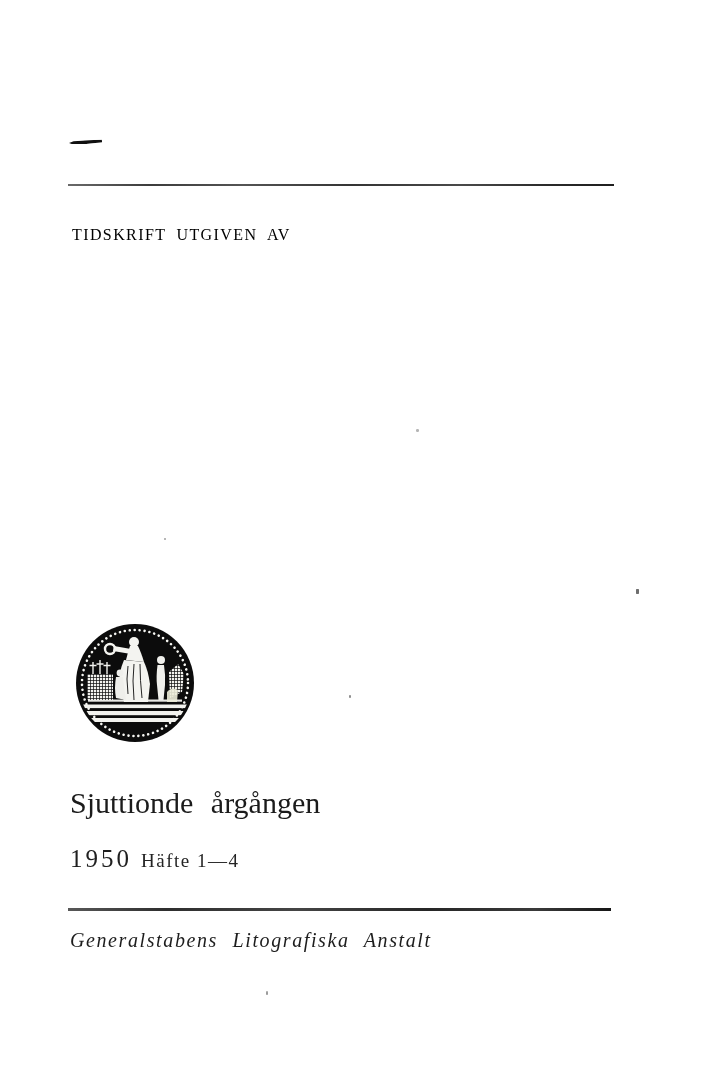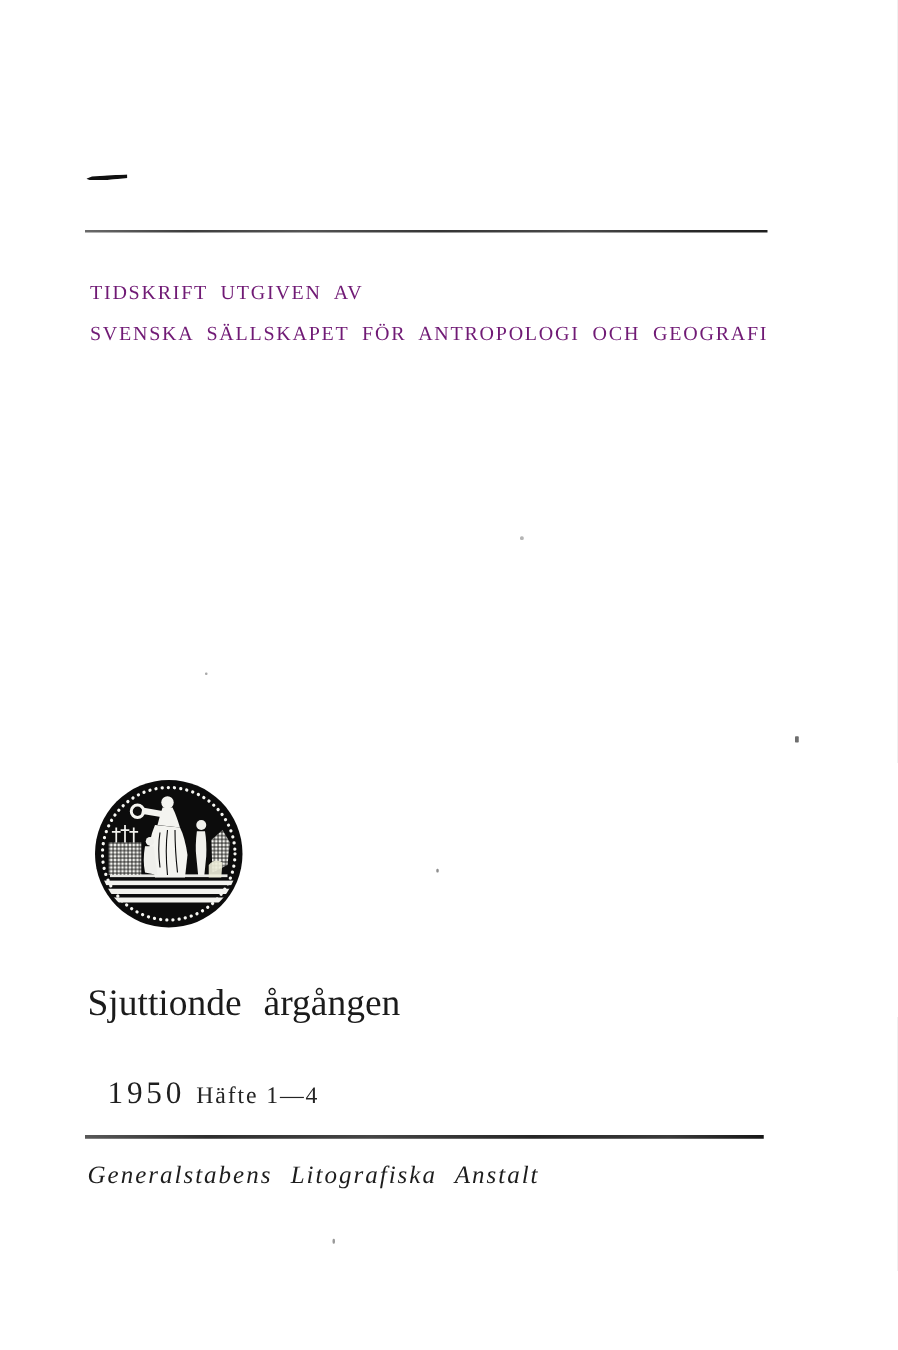--- a/index.html
+++ b/index.html
@@ -22,30 +22,30 @@
   }
   .rule {
     height:2px;
     background:linear-gradient(90deg,#6a6a6a,#3c3c3c 15%,#545454 32%,#343434 52%,#4a4a4a 72%,#2a2a2a 88%,#1f1f1f);
   }
   .rule-top { left:68px; top:184px; width:546px; }
   .rule-bottom { left:68px; top:908px; width:543px; height:2.5px;
     background:linear-gradient(90deg,#585858,#2e2e2e 18%,#454545 42%,#262626 66%,#3a3a3a 86%,#161616); }
   .pub-line {
     left:72px; font-size:16px; letter-spacing:1.4px; word-spacing:5px;
-    color:#701a75; white-space:nowrap; margin:0;
+    color:#000000; white-space:nowrap; margin:0;
   }
   .pub-1 { top:226px; }
   .pub-2 { top:259px; }
   .seal { left:74px; top:622px; width:122px; height:122px; }
   .volume-line {
     left:70px; top:786px; font-size:30px; letter-spacing:0px;
     word-spacing:10px; color:#1b1b1b; margin:0; white-space:nowrap;
   }
-  .year-issue { left:70px; top:845px; margin:16px; white-space:nowrap; }
+  .year-issue { left:70px; top:845px; margin:0; white-space:nowrap; }
   .year-text { font-size:25px; letter-spacing:3px; color:#1f1f1f; }
   .issue-text { font-size:19px; letter-spacing:1.5px; margin-left:9px; color:#242424; }
   .printer-line {
     left:70px; top:929px; font-size:20px; font-style:italic;
     letter-spacing:1.6px; word-spacing:8px; color:#1d1d1d; margin:0; white-space:nowrap;
   }
   .speck { position:absolute; border-radius:40%; }
   .speck-1 { left:416px; top:429px; width:3px; height:3px; background:#b5b5b5; }
   .speck-2 { left:636px; top:589px; width:3px; height:5px; background:#6e6e6e; border-radius:20%; }
   .speck-3 { left:164px; top:538px; width:2px; height:2px; background:#a9a9a9; }
@@ -55,21 +55,20 @@
 </head>
 <body>
 
 <div class="page">
 
   <div class="abs title-tick"></div>
 
   <div class="abs rule rule-top"></div>
 
   <p class="abs pub-line pub-1">TIDSKRIFT UTGIVEN AV</p>
-  <p class="abs pub-line pub-2">SVENSKA SÄLLSKAPET FÖR ANTROPOLOGI OCH GEOGRAFI</p>
 
   <svg class="abs seal" viewBox="0 0 122 122" aria-hidden="true">
     <defs>
       <pattern id="hatch" width="3" height="3" patternUnits="userSpaceOnUse">
         <rect width="3" height="3" fill="#f3f3ef"></rect>
         <path d="M0 1.5 H3 M1.5 0 V3" stroke="#0c0c0c" stroke-width="0.7"></path>
       </pattern>
       <clipPath id="sealclip">
           <circle cx="61" cy="61" r="56"></circle>
         </clipPath>

